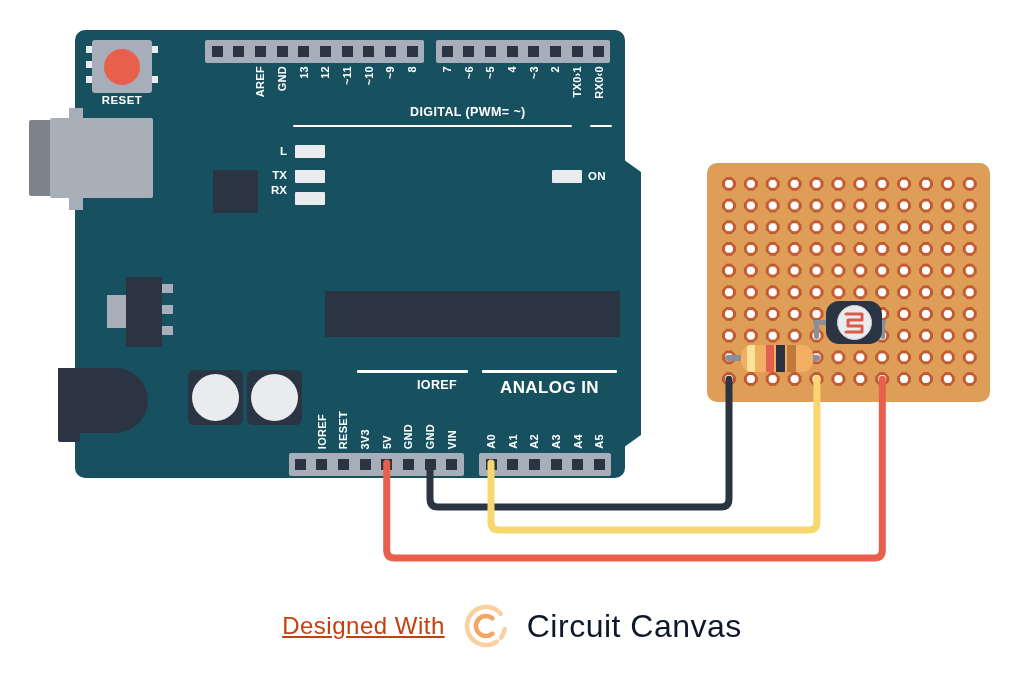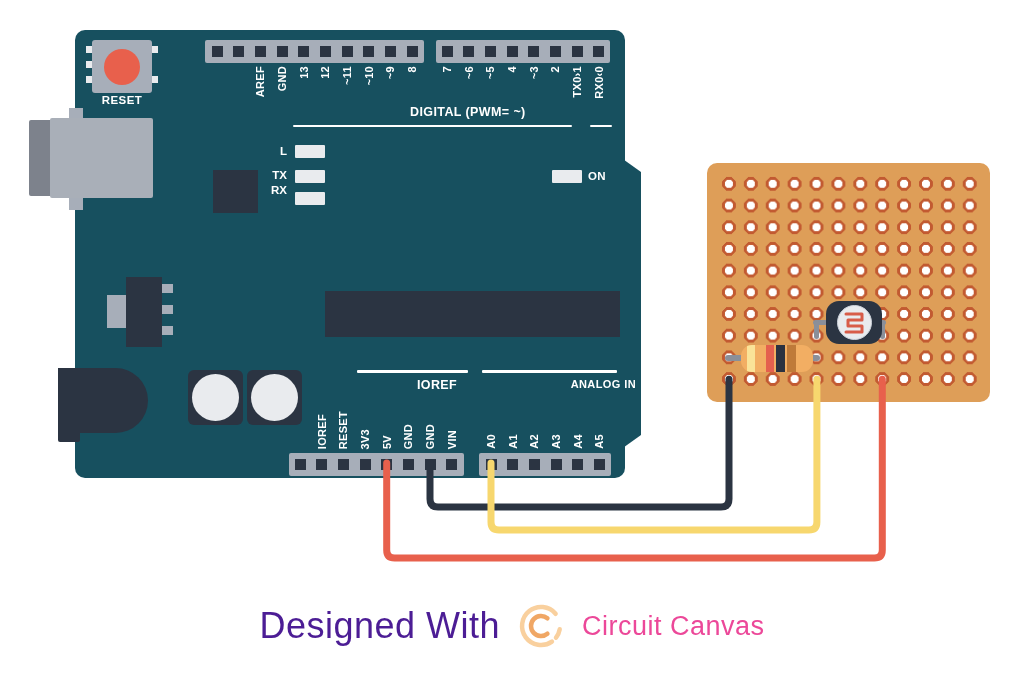--- a/index.html
+++ b/index.html
@@ -25,22 +25,22 @@
   .ledlbl{position:absolute;color:#fff;font-weight:700;font-size:11.5px;width:32px;text-align:right;}
   .darkpart{background:#2B3442;}
   
   .perfboard{left:707px;top:163px;width:283px;height:239px;background:#DE9E58;border-radius:10px;}
   .holes{left:718.1px;top:173.2px;width:262.8px;height:217px;
          background-image:radial-gradient(circle,#ffffff 0 4.2px,#C25A31 4.3px 6.9px,rgba(0,0,0,0) 7px);
          background-size:21.9px 21.7px;}
   .lead{position:absolute;background:#8A8F99;border-radius:3px;}
   
   .footer{left:0;right:0;top:598px;height:56px;display:flex;align-items:center;justify-content:center;gap:17px;}
-  .footer .dw{font-size:36px;color:#4c1d95;letter-spacing:0.5px;}
-  .footer .cc{font-size:27px;color:#ec4899;letter-spacing:0.5px;}
+  .footer .dw{font-size:24px;color:#c2410c;letter-spacing:0.5px;text-decoration:underline;}
+  .footer .cc{font-size:32px;color:#0f172a;letter-spacing:0.5px;}
   svg.overlay{position:absolute;left:0;top:0;pointer-events:none;}
 </style>
 </head>
 <body>
 
 <div class="canvas">
 
   <div class="abs board"></div>
   <div class="abs board-bulge"></div>
 
@@ -124,21 +124,21 @@
   <div class="abs darkpart" style="left:58px;top:368px;width:90px;height:65px;border-radius:0 33px 33px 0;"></div>
 
   <div class="abs darkpart" style="left:188px;top:370px;width:55px;height:55px;border-radius:6px;"></div>
   <div class="abs darkpart" style="left:247px;top:370px;width:55px;height:55px;border-radius:6px;"></div>
   <div class="abs" style="left:192px;top:374px;width:47px;height:47px;background:#E9EBEE;border-radius:50%;"></div>
   <div class="abs" style="left:251px;top:374px;width:47px;height:47px;background:#E9EBEE;border-radius:50%;"></div>
 
   <div class="wline" style="left:357px;top:370px;width:111px;"></div>
   <div class="wline" style="left:482px;top:370px;width:135px;"></div>
   <div class="hlabel" style="left:387px;top:378px;width:100px;text-align:center;font-size:12.5px;">IOREF</div>
-  <div class="hlabel" style="left:516px;top:378px;width:120px;text-align:right;font-size:11px;">ANALOG IN</div>
+  <div class="hlabel" style="left:500px;top:378px;width:120px;text-align:left;font-size:17px;">ANALOG IN</div>
 
   <div class="vlabel vbottom" style="left:314.7px;">IOREF</div>
   <div class="vlabel vbottom" style="left:336.3px;">RESET</div>
   <div class="vlabel vbottom" style="left:358px;">3V3</div>
   <div class="vlabel vbottom" style="left:379.7px;">5V</div>
   <div class="vlabel vbottom" style="left:401.3px;">GND</div>
   <div class="vlabel vbottom" style="left:423px;">GND</div>
   <div class="vlabel vbottom" style="left:444.7px;">VIN</div>
   <div class="vlabel vbottom" style="left:484px;">A0</div>
   <div class="vlabel vbottom" style="left:505.7px;">A1</div>

